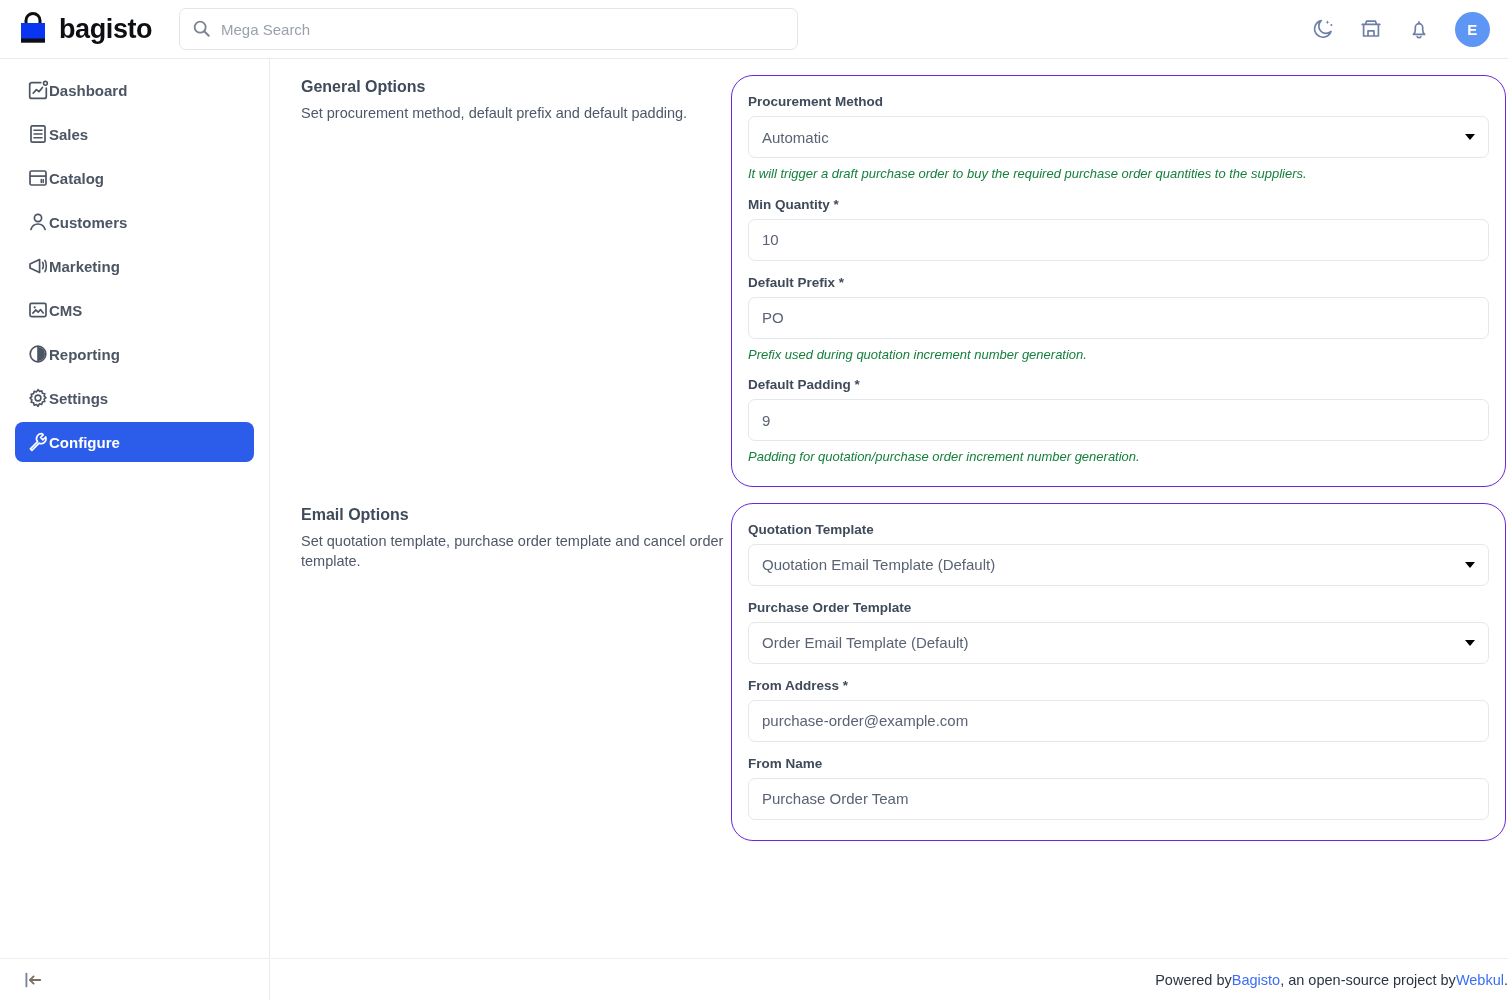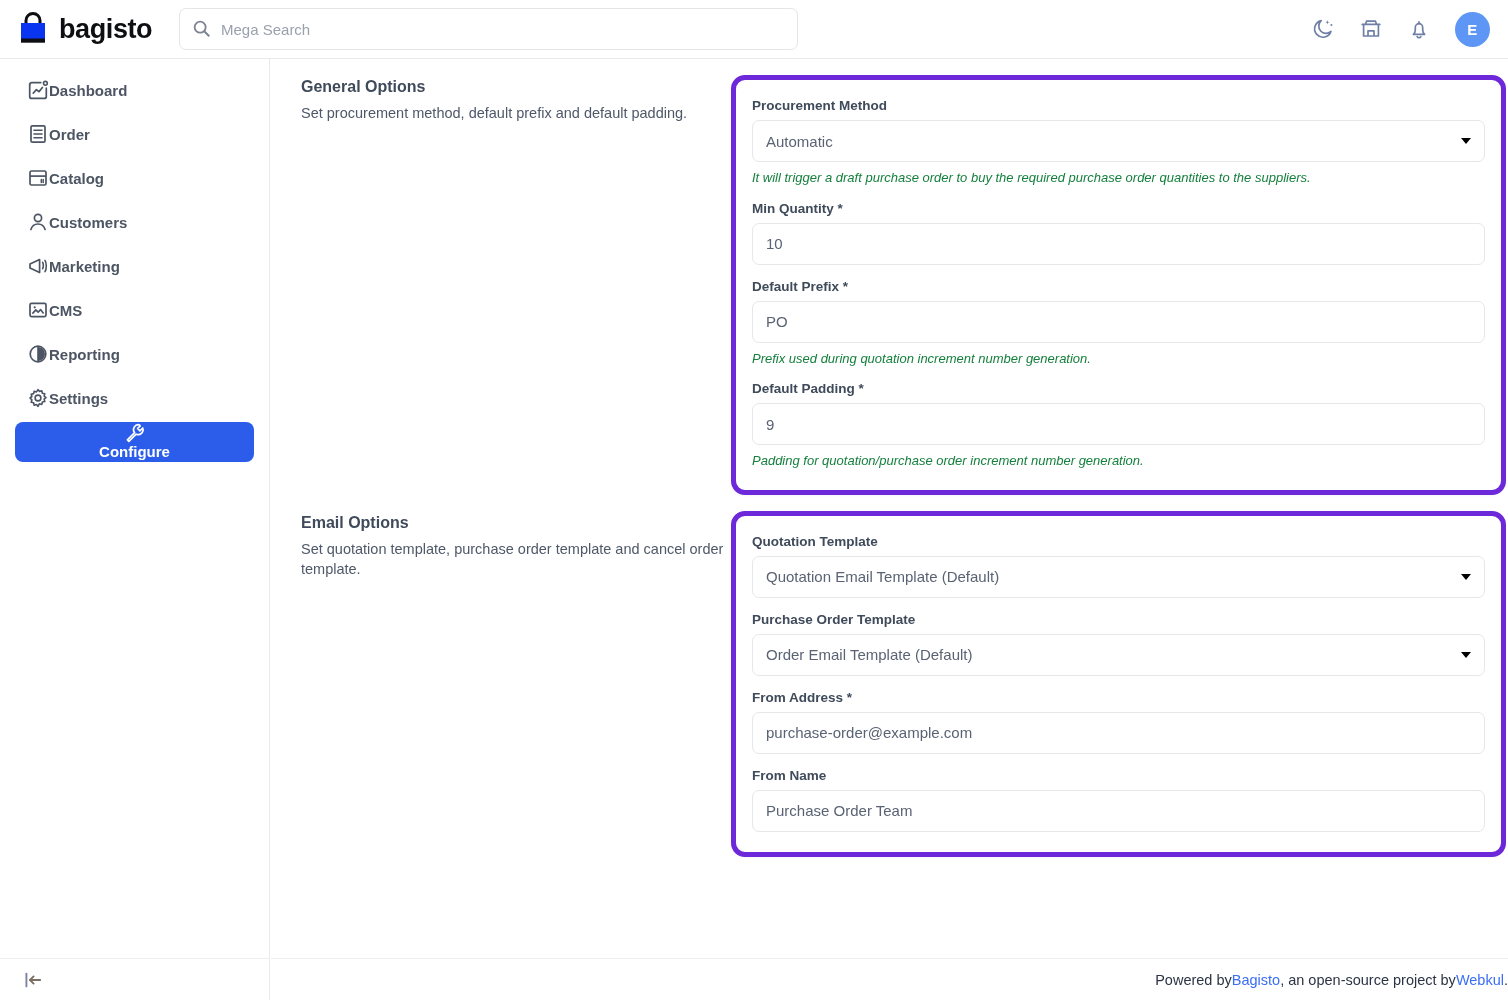--- a/index.html
+++ b/index.html
@@ -107,21 +107,20 @@
     border-radius: 8px;
     cursor: pointer;
     color: #4c5563;
     font-size: 15px;
     font-weight: bold;
   }
   .nav-item .nav-ico { width: 22px; height: 22px; flex: 0 0 22px; display:block; }
   .nav-item.active {
     background: #2b5dea;
     color: #ffffff;
-    flex-direction: column;
   }
   .nav-label { line-height: 1; }
   .sidebar-footer {
     position: absolute;
     left: 0; bottom: 0;
     width: 270px;
     height: 42px;
     border-top: 1px solid #edeef0;
     display: flex;
     align-items: center;
@@ -156,22 +155,22 @@
     margin-bottom: 7px;
   }
   .sec-desc {
     font-size: 14.5px;
     line-height: 1.42;
     color: #4e5868;
   }
   .card {
     flex: 1;
     background: #ffffff;
-    border: 5px solid #6d28d9;
-    border-radius: 14px;
+    border: 1px solid #6d28d9;
+    border-radius: 22px;
     padding: 18px 16px 20px 16px;
     box-shadow: 0 1px 2px rgba(16,24,40,.035);
   }
   .card.general { margin-top: 16px; }
   .card.email { margin-top: 16px; }
 
   .field { margin-bottom: 14px; }
   .field:last-child { margin-bottom: 0; }
   .field-label {
     display: block;
@@ -289,21 +288,21 @@
     </svg>
     <span class="nav-label">Dashboard</span>
   </div>
 
 
   <div class="nav-item">
     <svg class="nav-ico" viewBox="0 0 22 22">
       <rect x="4" y="2.9" width="14" height="16.2" rx="1.4" fill="none" stroke="#4c5563" stroke-width="1.7"></rect>
       <path d="M7 7.2h8M7 11h8M7 14.8h8" stroke="#4c5563" stroke-width="1.6" stroke-linecap="round"></path>
     </svg>
-    <span class="nav-label">Order</span>
+    <span class="nav-label">Sales</span>
   </div>
 
   <div class="nav-item">
     <svg class="nav-ico" viewBox="0 0 22 22">
       <rect x="3" y="4" width="16" height="14" rx="1.5" fill="none" stroke="#4c5563" stroke-width="1.7"></rect>
       <path d="M3 9.1h16" stroke="#4c5563" stroke-width="1.7"></path>
       <path d="M14.3 12.4v3.1M16.2 12.4v3.1" stroke="#4c5563" stroke-width="1.5" stroke-linecap="round"></path>
     </svg>
     <span class="nav-label">Catalog</span>
   </div>

